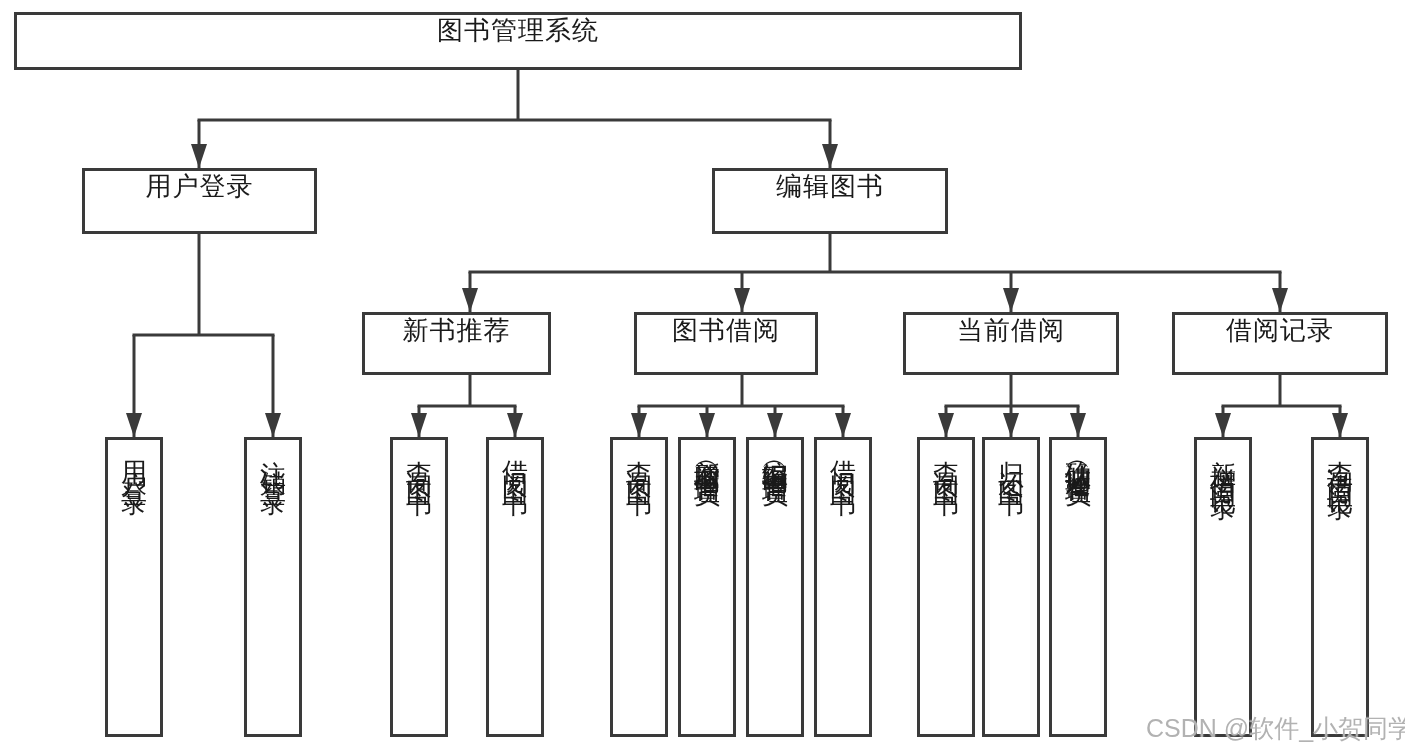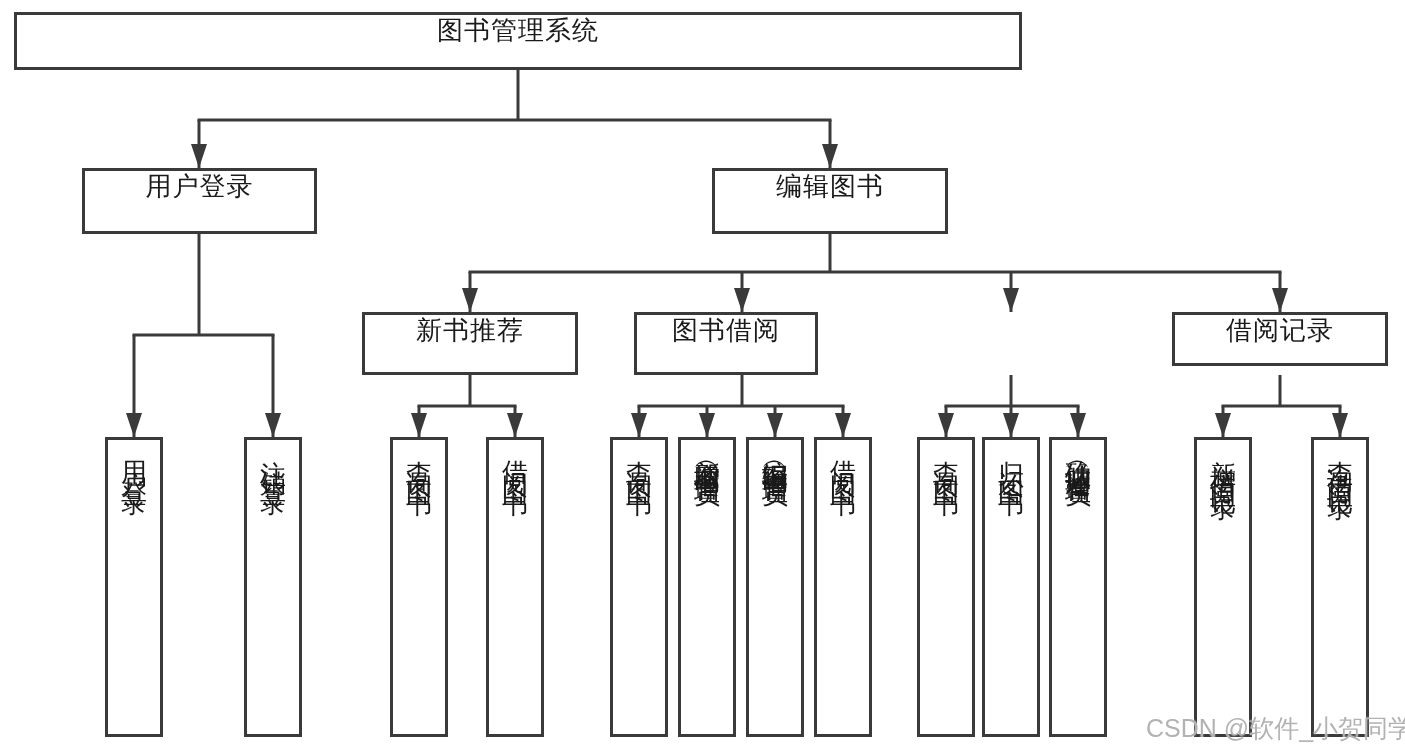--- a/index.html
+++ b/index.html
@@ -121,27 +121,30 @@
     <span class="lbl">图书管理系统</span>
   </div>
 
   <div class="node" style="left:82px; top:168px; width:235px; height:66px;">
     <span class="lbl">用户登录</span>
   </div>
   <div class="node" style="left:712px; top:168px; width:236px; height:66px;">
     <span class="lbl">编辑图书</span>
   </div>
 
-  <div class="node" style="left:362px; top:312px; width:216px; height:63px;">
+  <div class="node" style="left:362px; top:312px; width:189px; height:63px;">
     <span class="lbl">新书推荐</span>
   </div>
   <div class="node" style="left:634px; top:312px; width:184px; height:63px;">
     <span class="lbl">图书借阅</span>
   </div>
-  <div class="node" style="left:1172px; top:312px; width:216px; height:54px;font-family:Liberation Serif, serif;">
+  <div class="node" style="left:903px; top:312px; width:216px; height:63px;">
+    <span class="lbl">当前借阅</span>
+  </div>
+  <div class="node" style="left:1172px; top:312px; width:216px; height:63px;font-family:Liberation Serif, serif;">
     <span class="lbl">借阅记录</span>
   </div>
 
   <div class="node vnode ls-wide" style="left:105px; top:437px; width:58px; height:300px;">
     <span class="lbl">用户登录</span>
   </div>
   <div class="node vnode ls-wide" style="left:244px; top:437px; width:58px; height:300px;">
     <span class="lbl">注销登录</span>
   </div>
 

